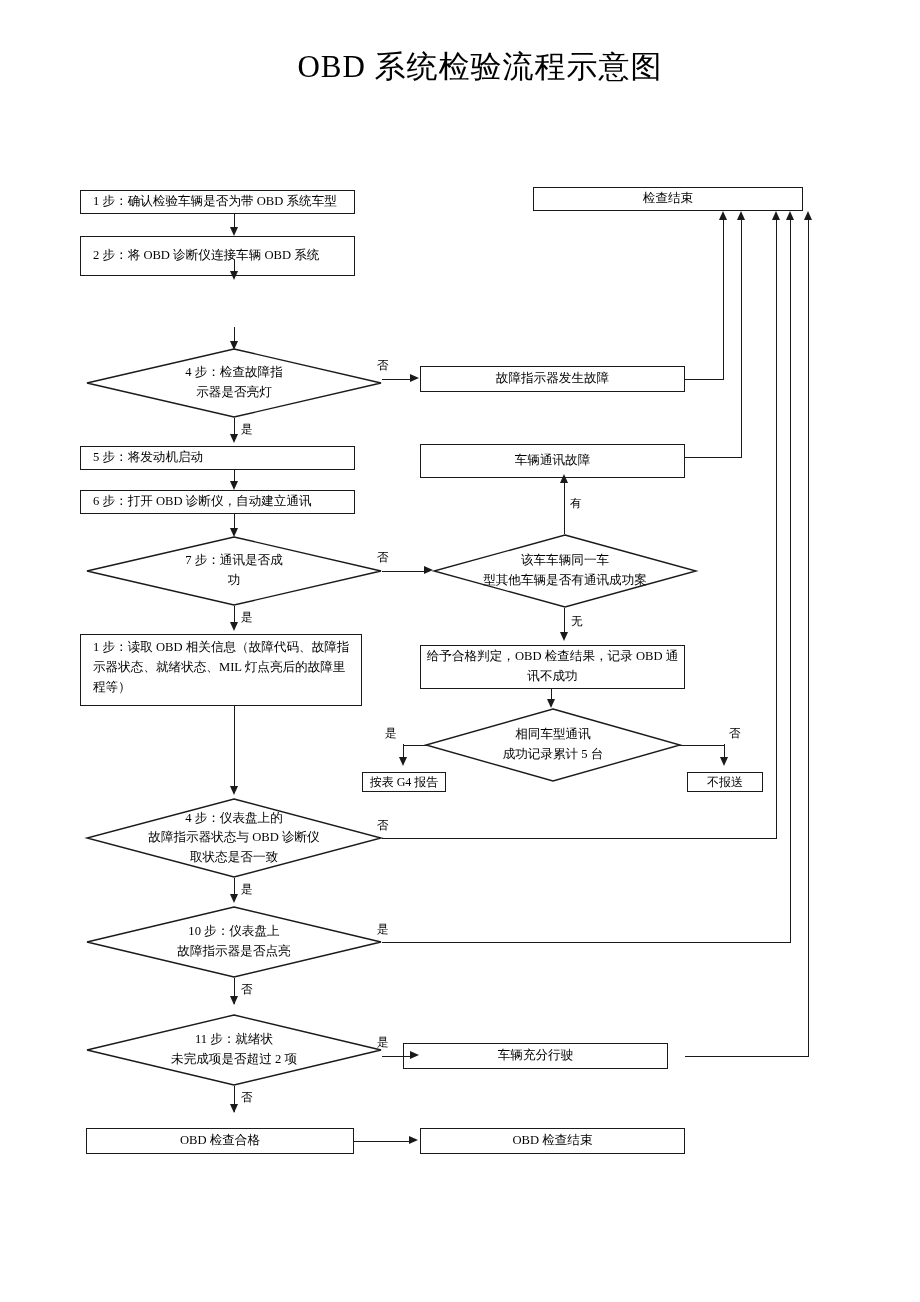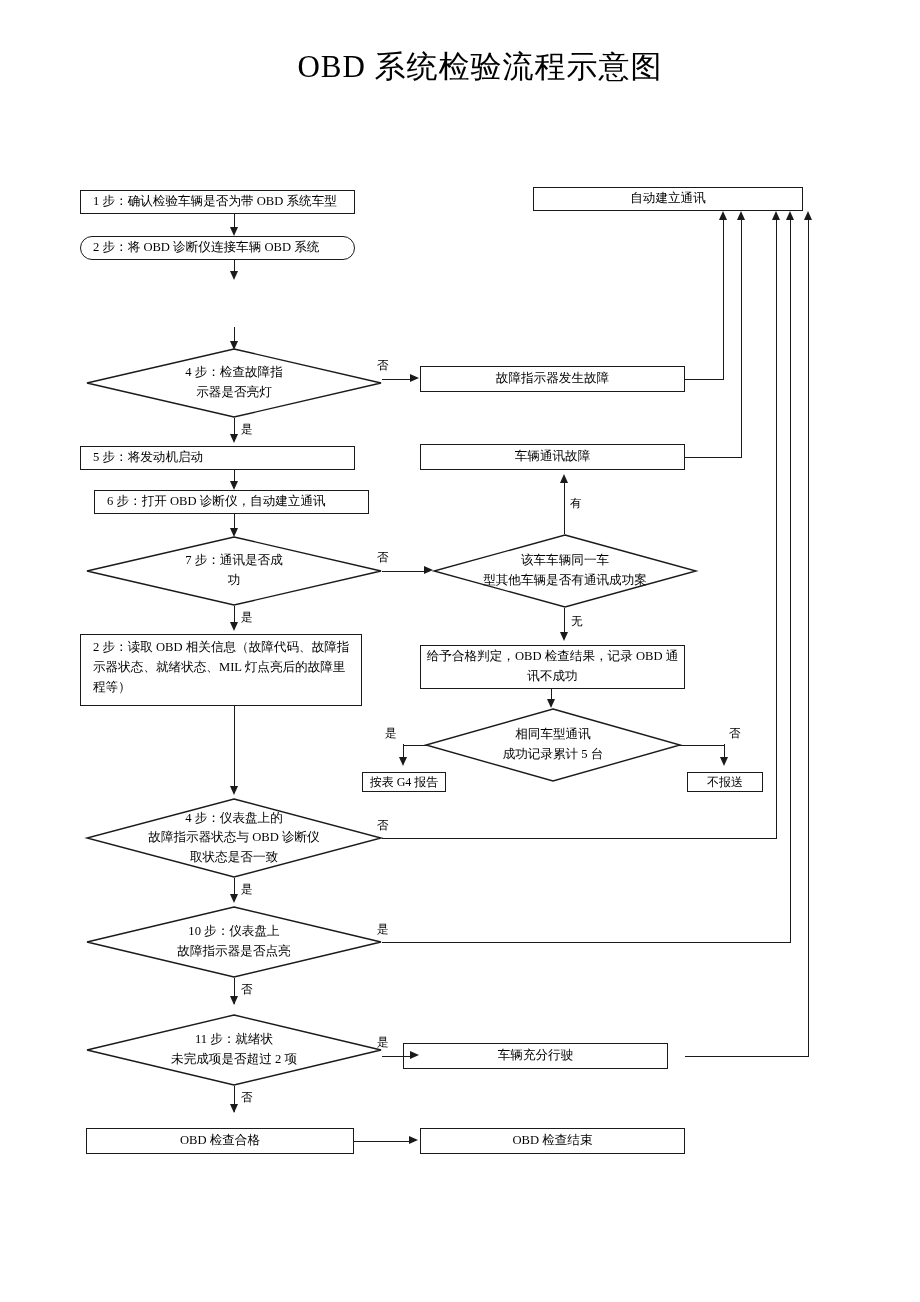--- a/index.html
+++ b/index.html
@@ -97,21 +97,21 @@
 
 <div id="page">
 
   <div class="title">OBD 系统检验流程示意图</div>
 
   <div class="box left" style="left:80px;top:190px;width:275px;height:24px;">1 步：确认检验车辆是否为带 OBD 系统车型</div>
 
   <div class="ln lnv" style="left:234px;top:214px;height:16px;"></div>
   <div class="arw down" style="left:230px;top:227px;"></div>
 
-  <div class="box left" style="left:80px;top:236px;width:275px;height:24px;border-radius:12px;">2 步：将 OBD 诊断仪连接车辆 OBD 系统</div>
+  <div class="box left" style="left:80px;top:236px;width:275px;height:40px;">2 步：将 OBD 诊断仪连接车辆 OBD 系统</div>
 
   <div class="ln lnv" style="left:234px;top:260px;height:14px;"></div>
   <div class="arw down" style="left:230px;top:271px;"></div>
 
 
   <div class="ln lnv" style="left:234px;top:327px;height:18px;"></div>
   <div class="arw down" style="left:230px;top:341px;"></div>
 
   <div class="dia" style="left:86px;top:348px;width:296px;height:70px;">
     <svg width="296" height="70">
@@ -123,38 +123,38 @@
 
   <div class="ln lnv" style="left:234px;top:418px;height:22px;"></div>
   <div class="arw down" style="left:230px;top:434px;"></div>
   <div class="elbl" style="left:241px;top:424px;">是</div>
 
   <div class="box left" style="left:80px;top:446px;width:275px;height:24px;">5 步：将发动机启动</div>
 
   <div class="ln lnv" style="left:234px;top:470px;height:14px;"></div>
   <div class="arw down" style="left:230px;top:481px;"></div>
 
-  <div class="box left" style="left:80px;top:490px;width:275px;height:24px;margin-left:14px;">6 步：打开 OBD 诊断仪，自动建立通讯</div>
+  <div class="box left" style="left:80px;top:490px;width:275px;height:24px;">6 步：打开 OBD 诊断仪，自动建立通讯</div>
 
   <div class="ln lnv" style="left:234px;top:514px;height:18px;"></div>
   <div class="arw down" style="left:230px;top:528px;"></div>
 
   <div class="dia" style="left:86px;top:536px;width:296px;height:70px;">
     <svg width="296" height="70">
       <polygon points="148,1 295,35 148,69 1,35" fill="#fff" stroke="#1a1a1a" stroke-width="1.4"></polygon>
     </svg>
     <div class="txt">7 步：通讯是否成
 功</div>
   </div>
 
   <div class="ln lnv" style="left:234px;top:606px;height:22px;"></div>
   <div class="arw down" style="left:230px;top:622px;"></div>
   <div class="elbl" style="left:241px;top:612px;">是</div>
 
-  <div class="box left" style="left:80px;top:634px;width:282px;height:72px;align-items:flex-start;padding-top:3px;">2 步：读取 OBD 相关信息（故障代码、故障指示器状态、就绪状态、MIL 灯点亮后的故障里程等）</div>
+  <div class="box left" style="left:80px;top:634px;width:282px;height:72px;align-items:flex-start;padding-top:3px;">1 步：读取 OBD 相关信息（故障代码、故障指示器状态、就绪状态、MIL 灯点亮后的故障里程等）</div>
 
   <div class="ln lnv" style="left:234px;top:706px;height:86px;"></div>
   <div class="arw down" style="left:230px;top:786px;"></div>
 
   <div class="dia" style="left:86px;top:798px;width:296px;height:80px;">
     <svg width="296" height="80">
       <polygon points="148,1 295,40 148,79 1,40" fill="#fff" stroke="#1a1a1a" stroke-width="1.4"></polygon>
     </svg>
     <div class="txt">4 步：仪表盘上的
 故障指示器状态与 OBD 诊断仪
@@ -187,25 +187,25 @@
 
   <div class="ln lnv" style="left:234px;top:1086px;height:26px;"></div>
   <div class="arw down" style="left:230px;top:1104px;"></div>
   <div class="elbl" style="left:241px;top:1092px;">否</div>
 
   <div class="box center" style="left:86px;top:1128px;width:268px;height:26px;">OBD 检查合格</div>
 
   <div class="ln lnh" style="left:354px;top:1140.5px;width:56px;"></div>
   <div class="arw right" style="left:409px;top:1136px;"></div>
 
-  <div class="box center" style="left:533px;top:187px;width:270px;height:24px;">自动建立通讯</div>
+  <div class="box center" style="left:533px;top:187px;width:270px;height:24px;">检查结束</div>
 
   <div class="box center" style="left:420px;top:366px;width:265px;height:26px;text-align:right;">故障指示器发生故障</div>
 
-  <div class="box center" style="left:420px;top:444px;width:265px;height:26px;">车辆通讯故障</div>
+  <div class="box center" style="left:420px;top:444px;width:265px;height:34px;">车辆通讯故障</div>
 
   <div class="dia" style="left:433px;top:534px;width:264px;height:74px;">
     <svg width="264" height="74">
       <polygon points="132,1 263,37 132,73 1,37" fill="#fff" stroke="#1a1a1a" stroke-width="1.4"></polygon>
     </svg>
     <div class="txt">该车车辆同一车
 型其他车辆是否有通讯成功案</div>
   </div>
 
   <div class="box center" style="left:420px;top:645px;width:265px;height:44px;">给予合格判定，OBD 检查结果，记录 OBD 通讯不成功</div>

